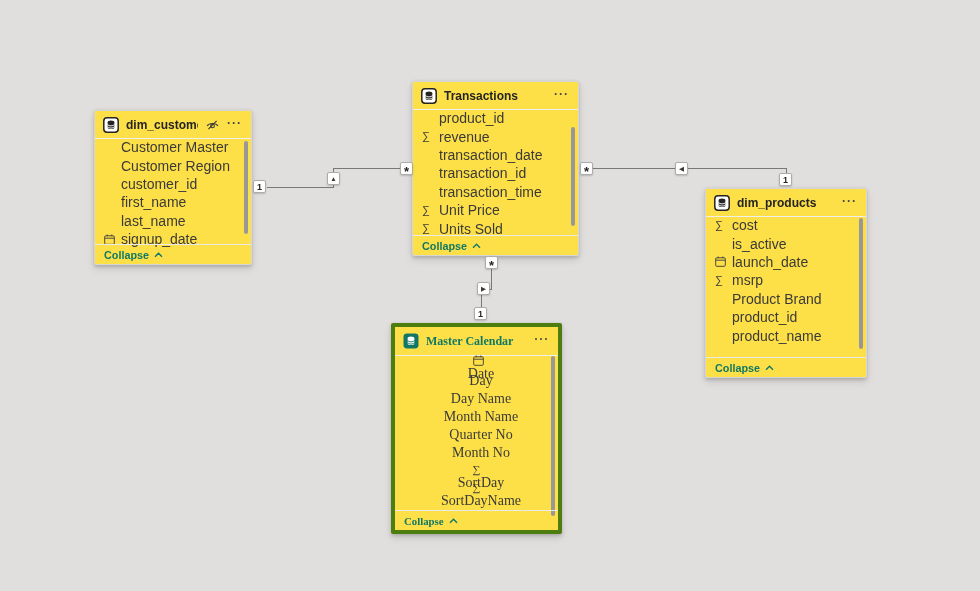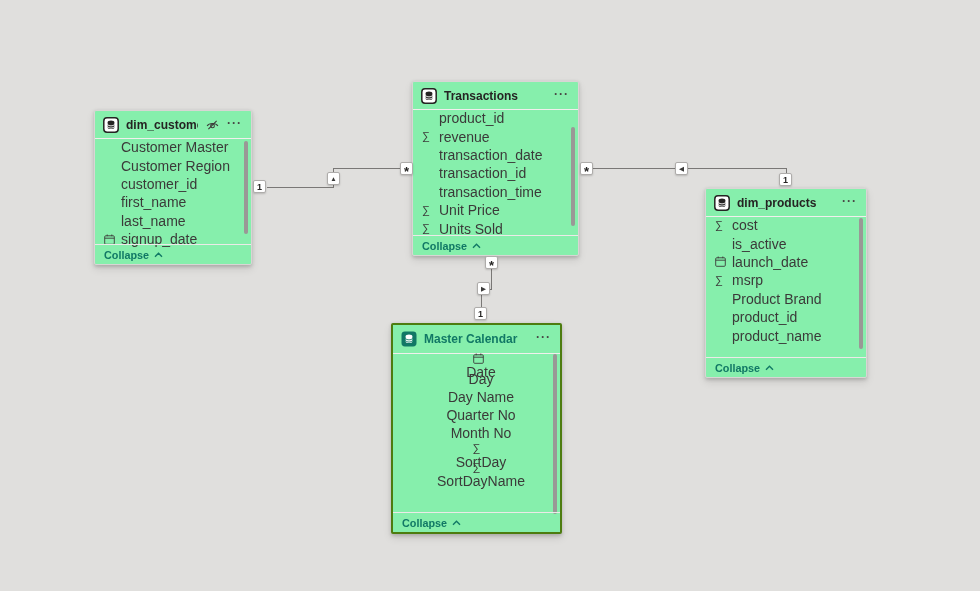--- a/index.html
+++ b/index.html
@@ -10,27 +10,27 @@
   .canvas{
     position:relative;
     width:980px;height:591px;
     background:#e0dfdd;
     overflow:hidden;
   }
 
   
   .card{
     position:absolute;
-    background:#86efac;
+    background:#fde047;
     border:1px solid #d8d6d4;
     border-radius:2px;
     box-shadow:0 1.2px 3.6px rgba(0,0,0,.16), 0 4px 9px rgba(0,0,0,.10);
     box-sizing:border-box;
   }
-  .card.selected{ border:2px solid #4d7c0f; }
+  .card.selected{ border:4px solid #4d7c0f;font-family:Liberation Serif, serif; }
 
   .hdr{
     display:flex;align-items:center;
     height:27px;
     padding:0 9px 0 8px;
     gap:7px;
     border-bottom:1px solid #f1efed;
   }
   .ticon{flex:none;display:flex;align-items:center;}
   .ttl{
@@ -353,20 +353,24 @@
       <div class="frow">
           <span class="ficon"></span>
           <span class="flabel">Day</span>
         </div>
       <div class="frow">
           <span class="ficon"></span>
           <span class="flabel">Day Name</span>
         </div>
       <div class="frow">
           <span class="ficon"></span>
+          <span class="flabel">Month Name</span>
+        </div>
+      <div class="frow">
+          <span class="ficon"></span>
           <span class="flabel">Quarter No</span>
         </div>
       <div class="frow">
           <span class="ficon"></span>
           <span class="flabel">Month No</span>
         </div>
       <div class="frow">
           <span class="ficon">∑</span>
           <span class="flabel">SortDay</span>
         </div>

